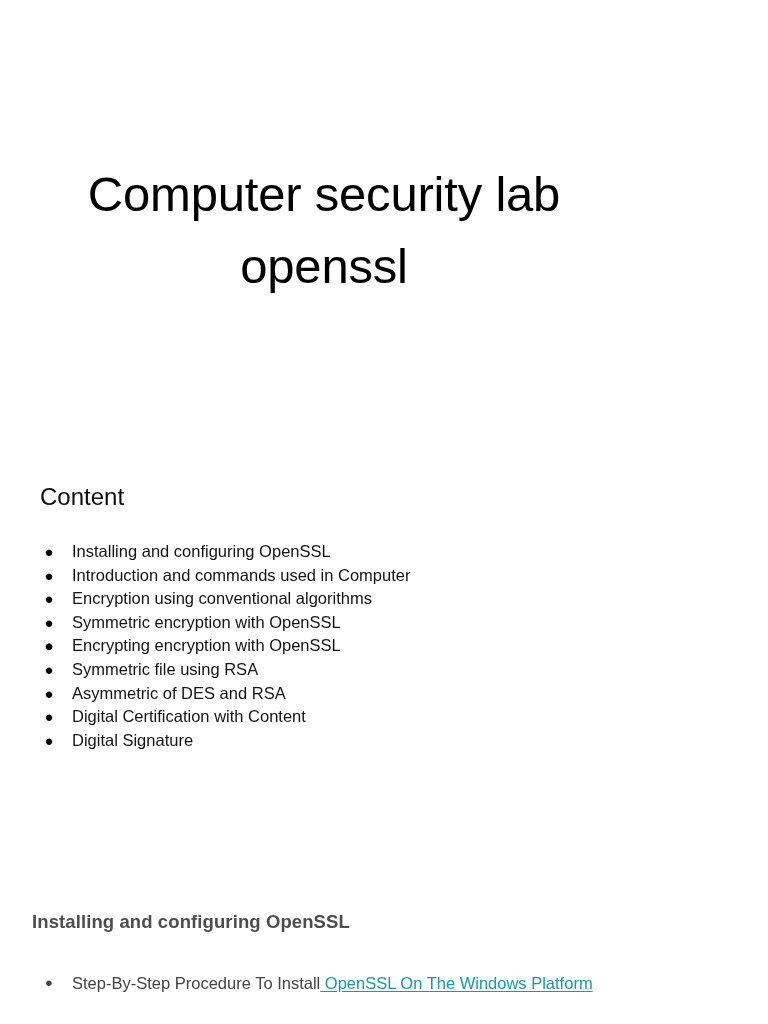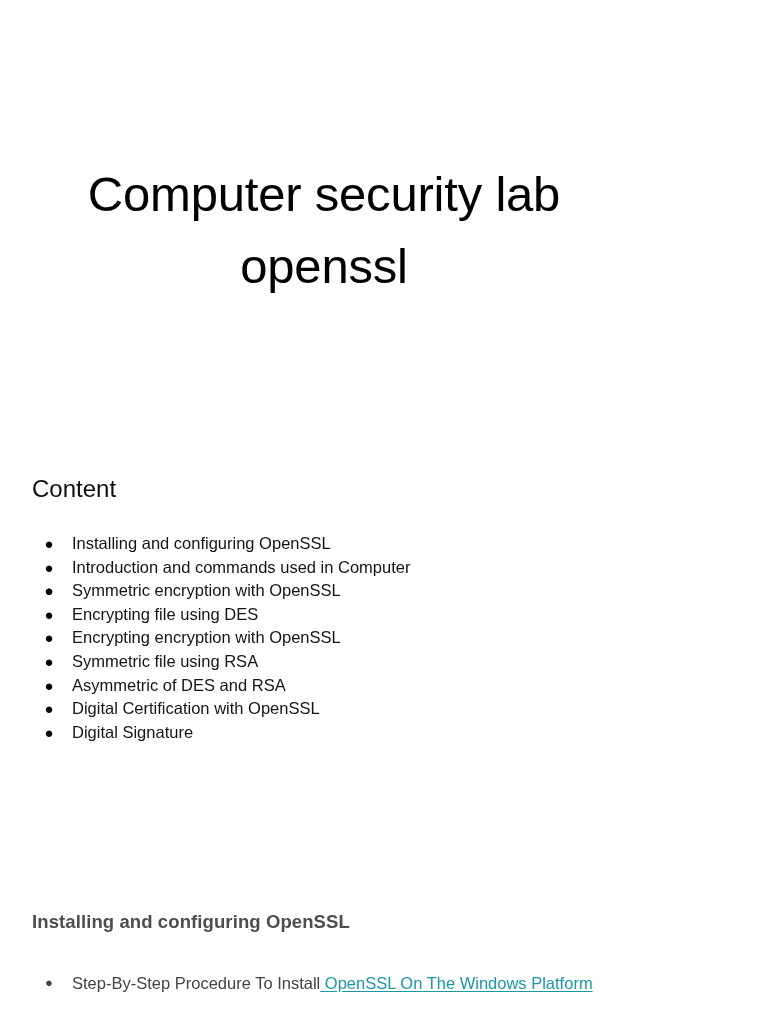--- a/index.html
+++ b/index.html
@@ -51,21 +51,21 @@
     position: absolute;
     left: 32px;
     top: 474px;
     width: 700px;
   }
   .content-heading {
     font-size: 24px;
     font-weight: 400;
     line-height: 30px;
     color: #0d0d0d;
-    margin: 0;
+    margin: 8px;
     padding: 0;
   }
 
   .content-list {
     list-style: none;
     margin: 0;
     padding: 0;
     margin-top: 28px;
   }
   .content-list li {
@@ -151,44 +151,44 @@
       <li>
         <span class="bullet-glyph">●</span>
         <span>Installing and configuring OpenSSL</span>
       </li>
       <li>
         <span class="bullet-glyph">●</span>
         <span>Introduction and commands used in Computer</span>
       </li>
       <li>
         <span class="bullet-glyph">●</span>
+        <span>Encryption using conventional algorithms</span>
       </li>
       <li>
         <span class="bullet-glyph">●</span>
         <span>Symmetric encryption with OpenSSL</span>
       </li>
       <li>
         <span class="bullet-glyph">●</span>
-        <span>Encrypting file using DES</span>
       </li>
       <li>
         <span class="bullet-glyph">●</span>
         <span>Encrypting encryption with OpenSSL</span>
       </li>
       <li>
         <span class="bullet-glyph">●</span>
         <span>Symmetric file using RSA</span>
       </li>
       <li>
         <span class="bullet-glyph">●</span>
         <span>Asymmetric of DES and RSA</span>
       </li>
       <li>
         <span class="bullet-glyph">●</span>
-        <span>Digital Certification with OpenSSL</span>
+        <span>Digital Certification with Content</span>
       </li>
       <li>
         <span class="bullet-glyph">●</span>
         <span>Digital Signature</span>
       </li>
     </ul>
   </div>
 
   <div class="install-section">
     <h3 class="install-heading">Installing and configuring OpenSSL</h3>

